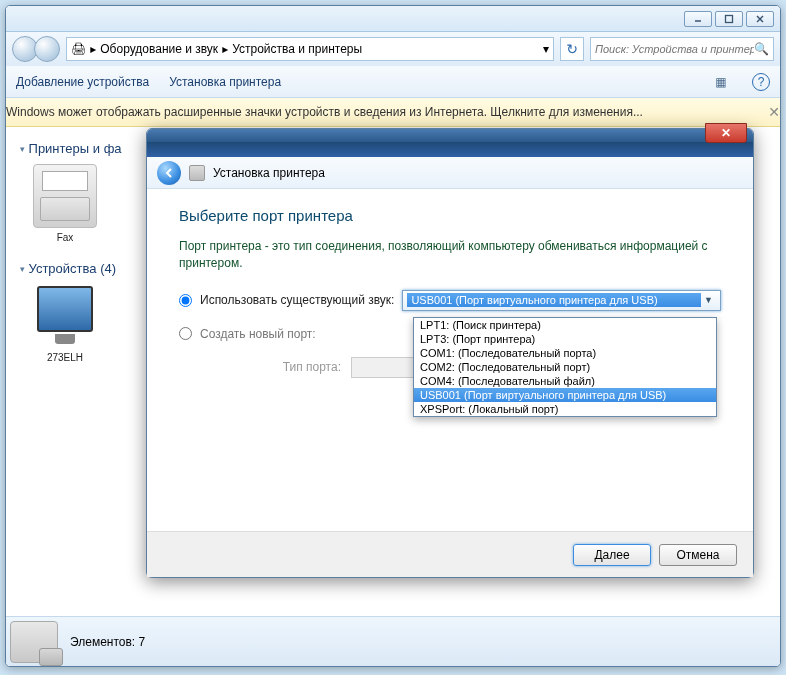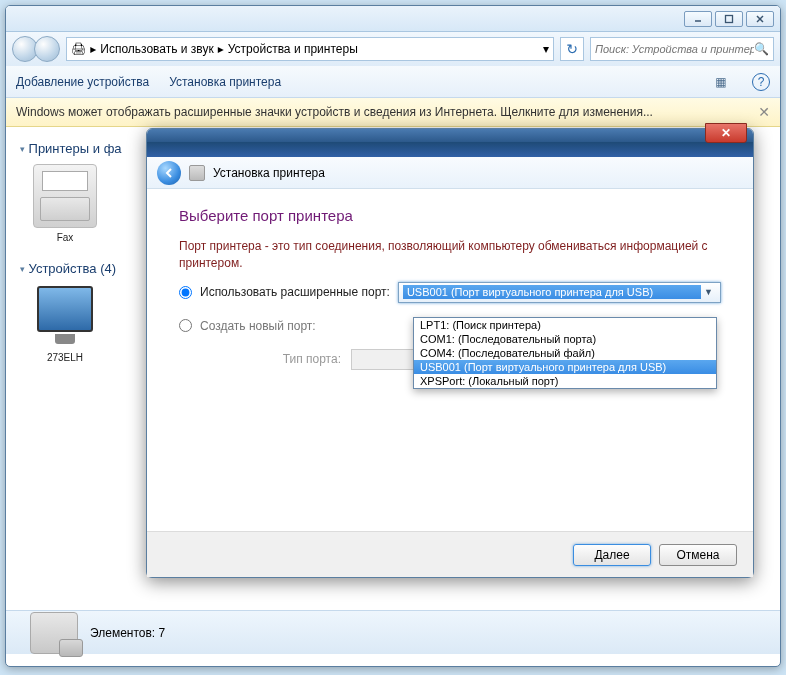--- a/index.html
+++ b/index.html
@@ -19,52 +19,52 @@
 .refreshbtn { width: 24px; height: 24px; border: 1px solid #a9c6e0; background: #fff; display: flex; align-items: center; justify-content: center; color: #2b6cb0; font-size: 14px; }
 .searchbox { width: 184px; height: 24px; border: 1px solid #a9c6e0; background: #fff; display: flex; align-items: center; padding: 0 4px; }
 .searchbox input { border: none; outline: none; flex: 1; color: #888; font-style: italic; font-size: 11px; }
 .searchbox .mag { color: #2b6cb0; }
 
 .toolbar { height: 32px; background: linear-gradient(#f6fafd,#e6f0fa); border-bottom: 1px solid #c5d9ec; display: flex; align-items: center; padding: 0 10px; gap: 20px; }
 .toolbar a { color: #1a3e6e; cursor: pointer; }
 .toolbar .spacer { flex: 1; }
 .toolbar .tbicon { width: 22px; height: 22px; display: flex; align-items: center; justify-content: center; color: #4a6b8c; cursor: pointer; }
 
-.infobar { background: linear-gradient(#fffbe4,#fef3c7); border-bottom: 1px solid #e5d68a; padding: 6px 10px; display: flex; align-items: center; justify-content: space-between; color: #333; }
+.infobar { background: linear-gradient(#fffbe4,#fef3c7); border-bottom: 1px solid #e5d68a; padding: 6px 0; display: flex; align-items: center; justify-content: space-between; color: #333; }
 .infobar .close { color: #888; cursor: pointer; font-size: 14px; }
 
 .content { position: relative; height: calc(100% - 26px - 34px - 32px - 29px - 60px); padding: 8px 14px; overflow: hidden; }
 .group-hdr { color: #1a3e6e; font-size: 13px; margin: 6px 0 8px; display: flex; align-items: center; gap: 4px; }
 .group-hdr::before { content: "▾"; font-size: 9px; color: #5a7ea0; }
 .items { display: flex; gap: 20px; flex-wrap: wrap; }
 .item { width: 90px; text-align: center; cursor: pointer; }
 .item .icon { width: 64px; height: 64px; margin: 0 auto 4px; }
 .item .label { font-size: 10px; color: #222; }
 .fax-icon { background: linear-gradient(#f3f3f3,#d0d0d0); border: 1px solid #bbb; border-radius: 4px; position: relative; }
 .fax-icon::before { content:""; position:absolute; top:6px; left:8px; right:8px; height:18px; background:#fff; border:1px solid #aaa; }
 .fax-icon::after { content:""; position:absolute; bottom:6px; left:6px; right:6px; height:22px; background:linear-gradient(#e8e8e8,#cfcfcf); border:1px solid #aaa; border-radius:2px; }
 .monitor-icon { position: relative; }
 .monitor-icon::before { content:""; position:absolute; top:2px; left:4px; right:4px; height:42px; background:linear-gradient(#7fb8e8,#2e6aa8); border:2px solid #333; border-radius:3px; }
 .monitor-icon::after { content:""; position:absolute; bottom:4px; left:22px; width:20px; height:10px; background:#888; border-radius:0 0 3px 3px; }
 
-.statusbar { position: absolute; bottom: 12px; left: 0; right: 0; height: 44px; background: linear-gradient(#eef6fd,#dbe9f6); border-top: 1px solid #c5d9ec; display: flex; align-items: center; padding: 0 24px; gap: 12px; }
+.statusbar { position: absolute; bottom: 0; left: 0; right: 0; height: 50px; background: linear-gradient(#eef6fd,#dbe9f6); border-top: 1px solid #c5d9ec; display: flex; align-items: center; padding: 0 4px; gap: 12px; }
 .statusbar .stico { width: 48px; height: 42px; background: linear-gradient(#e8e8e8,#c8c8c8); border:1px solid #aaa; border-radius:4px; position:relative; }
 .statusbar .stico::after { content:""; position:absolute; right:-6px; bottom:-4px; width:22px; height:16px; background:linear-gradient(#d8d8d8,#b8b8b8); border:1px solid #999; border-radius:3px; }
 
 
 .dialog { position: absolute; left: 146px; top: 128px; width: 608px; height: 450px; background: #fff; border: 1px solid #5a7ea0; border-radius: 6px; box-shadow: 0 4px 18px rgba(0,0,0,0.45); overflow: visible; }
 .dlg-titlebar { height: 28px; background: linear-gradient(#4a7ab0,#2d5a8c 45%,#1e4a76 46%,#3160a6); border-radius: 5px 5px 0 0; display: flex; align-items: center; padding: 0 8px; position: relative; }
 .dlg-close { position: absolute; right: 6px; top: -6px; width: 42px; height: 20px; background: linear-gradient(#e8756a,#c83a2d); border: 1px solid #8a2a20; border-radius: 0 0 3px 3px; display: flex; align-items: center; justify-content: center; color: #fff; font-weight: bold; cursor: pointer; }
 .dlg-hdr2 { height: 32px; background: linear-gradient(#f8fbfe,#e9f2fb); border-bottom: 1px solid #d0dfec; display: flex; align-items: center; padding: 0 10px; gap: 8px; }
 .backbtn { width: 24px; height: 24px; border-radius: 50%; background: radial-gradient(circle at 35% 30%, #a8d8ff, #3a8de0 60%, #1a5ca8); display: flex; align-items: center; justify-content: center; color: #fff; cursor: pointer; }
 .backbtn svg { width: 12px; height: 12px; }
 .dlg-hdr2 .pico { width: 16px; height: 16px; background: linear-gradient(#ddd,#bbb); border:1px solid #999; border-radius:2px; }
 .dlg-body { padding: 18px 32px 0; }
-.dlg-title { color: #701a75; font-size: 15px; margin-bottom: 14px; }
-.dlg-desc { color: #7f1d1d; font-size: 12px; margin-bottom: 10px; line-height: 1.4; }
+.dlg-title { color: #0c4a6e; font-size: 15px; margin-bottom: 14px; }
+.dlg-desc { color: #14532d; font-size: 12px; margin-bottom: 18px; line-height: 1.4; }
 .radio-row { display: flex; align-items: center; margin-bottom: 16px; gap: 8px; }
 .radio-row input[type=radio] { margin: 0; }
 .radio-row label { color: #222; }
 .radio-row.disabled label { color: #777; }
 .combo { flex: 1; height: 21px; border: 1px solid #7da2c4; background: linear-gradient(#fff,#e6f0fa); display: flex; align-items: center; padding: 0 4px; position: relative; cursor: pointer; box-shadow: 0 0 3px #6fa8dc; }
 .combo .val { flex: 1; background: linear-gradient(#5aa7ef,#3a8de4); color: #fff; padding: 1px 4px; font-size: 11px; }
 .combo .dd { width: 15px; text-align: center; color: #3a5570; font-size: 9px; }
 .sub-row { margin-left: 22px; display: flex; align-items: center; gap: 10px; }
 .sub-row .lbl { color: #999; width: 140px; text-align: right; }
 .sub-row .dis-combo { width: 280px; height: 21px; border: 1px solid #ccc; background: #f0f0f0; }
@@ -101,21 +101,21 @@
   </div>
 
   <div class="addressbar">
     <div class="navbtns">
       <div class="navcircle"></div>
       <div class="navcircle"></div>
     </div>
     <div class="path">
       <span>🖨</span>
       <span class="arrow">▸</span>
-      <span>Использовать и звук</span>
+      <span>Оборудование и звук</span>
       <span class="arrow">▸</span>
       <span>Устройства и принтеры</span>
       <span style="flex:1"></span>
       <span class="arrow">▾</span>
     </div>
     <div class="refreshbtn">↻</div>
     <div class="searchbox">
       <input placeholder="Поиск: Устройства и принтеры" style="">
       <span class="mag">🔍</span>
     </div>
@@ -169,21 +169,21 @@
     </div>
     <div class="pico"></div>
     <span>Установка принтера</span>
   </div>
   <div class="dlg-body">
     <div class="dlg-title">Выберите порт принтера</div>
     <div class="dlg-desc">Порт принтера - это тип соединения, позволяющий компьютеру обмениваться информацией с принтером.</div>
 
     <div class="radio-row">
       <input type="radio" checked="" style="">
-      <label>Использовать расширенные порт:</label>
+      <label>Использовать существующий звук:</label>
       <div class="combo">
         <span class="val">USB001 (Порт виртуального принтера для USB)</span>
         <span class="dd">▼</span>
       </div>
     </div>
 
     <div class="radio-row disabled">
       <input type="radio" style="">
       <label>Создать новый порт:</label>
     </div>
@@ -193,17 +193,19 @@
     </div>
   </div>
   <div class="dlg-footer">
     <button class="btn primary">Далее</button>
     <button class="btn">Отмена</button>
   </div>
 </div>
 
 <div class="dropdown" id="port-dd">
     <div class="opt">LPT1: (Поиск принтера)</div>
+    <div class="opt">LPT3: (Порт принтера)</div>
     <div class="opt">COM1: (Последовательный порта)</div>
+    <div class="opt">COM2: (Последовательный порт)</div>
     <div class="opt">COM4: (Последовательный файл)</div>
     <div class="opt sel">USB001 (Порт виртуального принтера для USB)</div>
     <div class="opt">XPSPort: (Локальный порт)</div>
   </div>
 
 </body></html>

